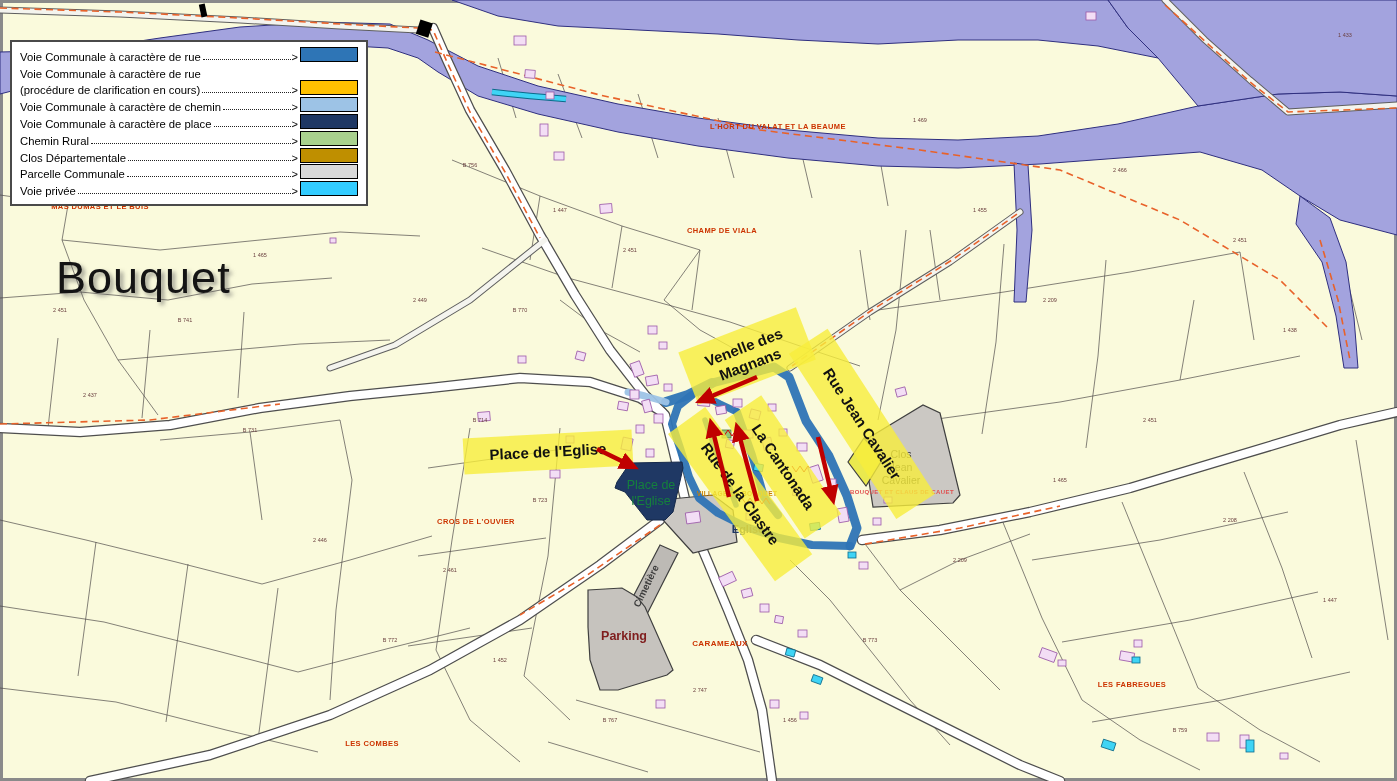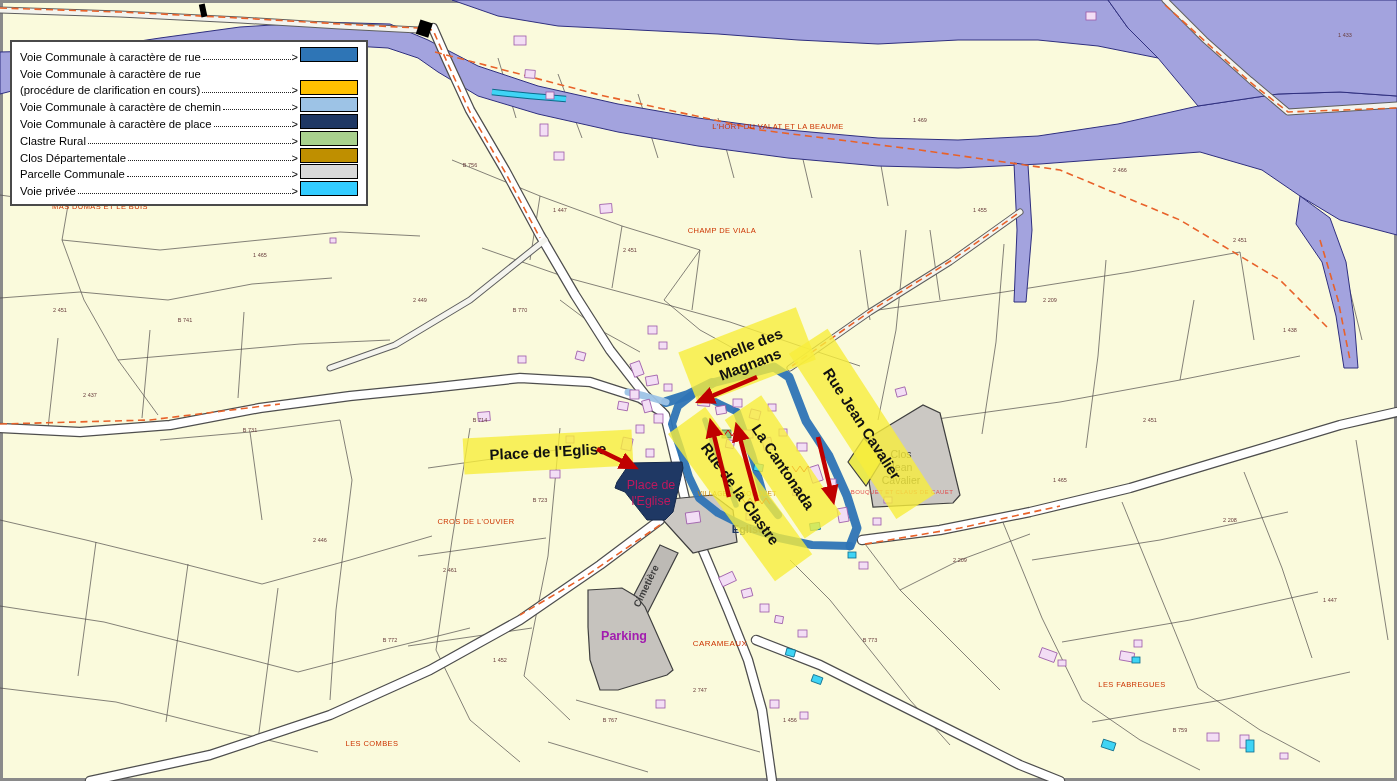--- a/index.html
+++ b/index.html
@@ -12,29 +12,29 @@
   .rw{fill:none;stroke:#ffffff;stroke-width:8;stroke-linejoin:round;stroke-linecap:round;}
   .rc2{fill:none;stroke:#5e5e5e;stroke-width:7;stroke-linejoin:round;stroke-linecap:round;}
   .rw2{fill:none;stroke:#f4f4ee;stroke-width:5;stroke-linejoin:round;stroke-linecap:round;}
   .pl{fill:none;stroke:#4a4546;stroke-width:.8;opacity:.85;}
   .dash{fill:none;stroke:#E8622A;stroke-width:1.6;stroke-dasharray:7 4.5;}
   .blue{fill:none;stroke-linejoin:round;stroke-linecap:round;opacity:.95;}
   .zig{fill:none;stroke:#D00000;stroke-width:1;}
   
   .hl{position:absolute;color:#111;font-weight:700;font-size:15px;line-height:1.2;text-align:center;
       white-space:nowrap;z-index:30;transform:translate(-50%,-50%) rotate(var(--r,0deg));}
-  .loc{position:absolute;font-weight:400;color:#CC3300;letter-spacing:.4px;white-space:nowrap;
+  .loc{position:absolute;font-weight:700;color:#CC3300;letter-spacing:.4px;white-space:nowrap;
        z-index:15;transform:translate(-50%,-50%);}
   .pnum{position:absolute;font-size:5.5px;color:#6b4040;white-space:nowrap;z-index:14;
         transform:translate(-50%,-50%);}
   .maplabel{position:absolute;z-index:20;transform:translate(-50%,-50%) rotate(var(--r,0deg));
             text-align:center;white-space:nowrap;}
-  .navytext{color:#be185d;font-size:12.5px;line-height:1.3;z-index:25;}
+  .navytext{color:#15803d;font-size:12.5px;line-height:1.3;z-index:25;}
   .eglise-l{color:#1F3864;font-weight:700;font-size:11px;margin-left:48px;}
-  .parking-l{color:#a21caf;font-weight:700;font-size:12.5px;}
+  .parking-l{color:#7f1d1d;font-weight:700;font-size:12.5px;}
   .clos-l{color:#333;font-size:10.5px;line-height:1.25;font-weight:400;}
   .cime-l{color:#3d3d3d;font-size:10px;font-weight:700;}
   
   .legend{position:absolute;left:10px;top:40px;width:338px;background:#fff;border:2px solid #4a4a4a;
           padding:4px 8px 7px 8px;z-index:60;font-size:11.3px;color:#000;}
   .lrow{display:flex;align-items:flex-end;height:16.8px;}
   .lrow .lab{white-space:nowrap;}
   .lead{flex:1;border-bottom:1.6px dotted #222;margin:0 1px 3px 2px;min-width:6px;}
   .gt{margin:0 2px 0 0;font-size:11px;}
   .chip{width:56px;height:13px;border:1px solid #000;margin-bottom:1px;flex:none;}
@@ -344,21 +344,21 @@
       <span class="gt">&gt;</span>
       <span class="chip" style="background: rgb(157, 195, 230);"></span>
     </div>
     <div class="lrow">
       <span class="lab">Voie Communale à caractère de place</span>
       <span class="lead"></span>
       <span class="gt">&gt;</span>
       <span class="chip" style="background: rgb(31, 56, 100);"></span>
     </div>
     <div class="lrow">
-      <span class="lab">Clastre Rural</span>
+      <span class="lab">Chemin Rural</span>
       <span class="lead"></span>
       <span class="gt">&gt;</span>
       <span class="chip" style="background: rgb(169, 209, 142);"></span>
     </div>
     <div class="lrow">
       <span class="lab">Clos Départementale</span>
       <span class="lead"></span>
       <span class="gt">&gt;</span>
       <span class="chip" style="background: rgb(191, 143, 0);"></span>
     </div>
@@ -369,13 +369,14 @@
       <span class="chip" style="background: rgb(217, 217, 217);"></span>
     </div>
     <div class="lrow">
       <span class="lab">Voie privée</span>
       <span class="lead"></span>
       <span class="gt">&gt;</span>
       <span class="chip" style="background: rgb(51, 204, 255);"></span>
     </div>
   </div>
 
+  <div class="title">Bouquet</div>
 </div>
 
 </body></html>

